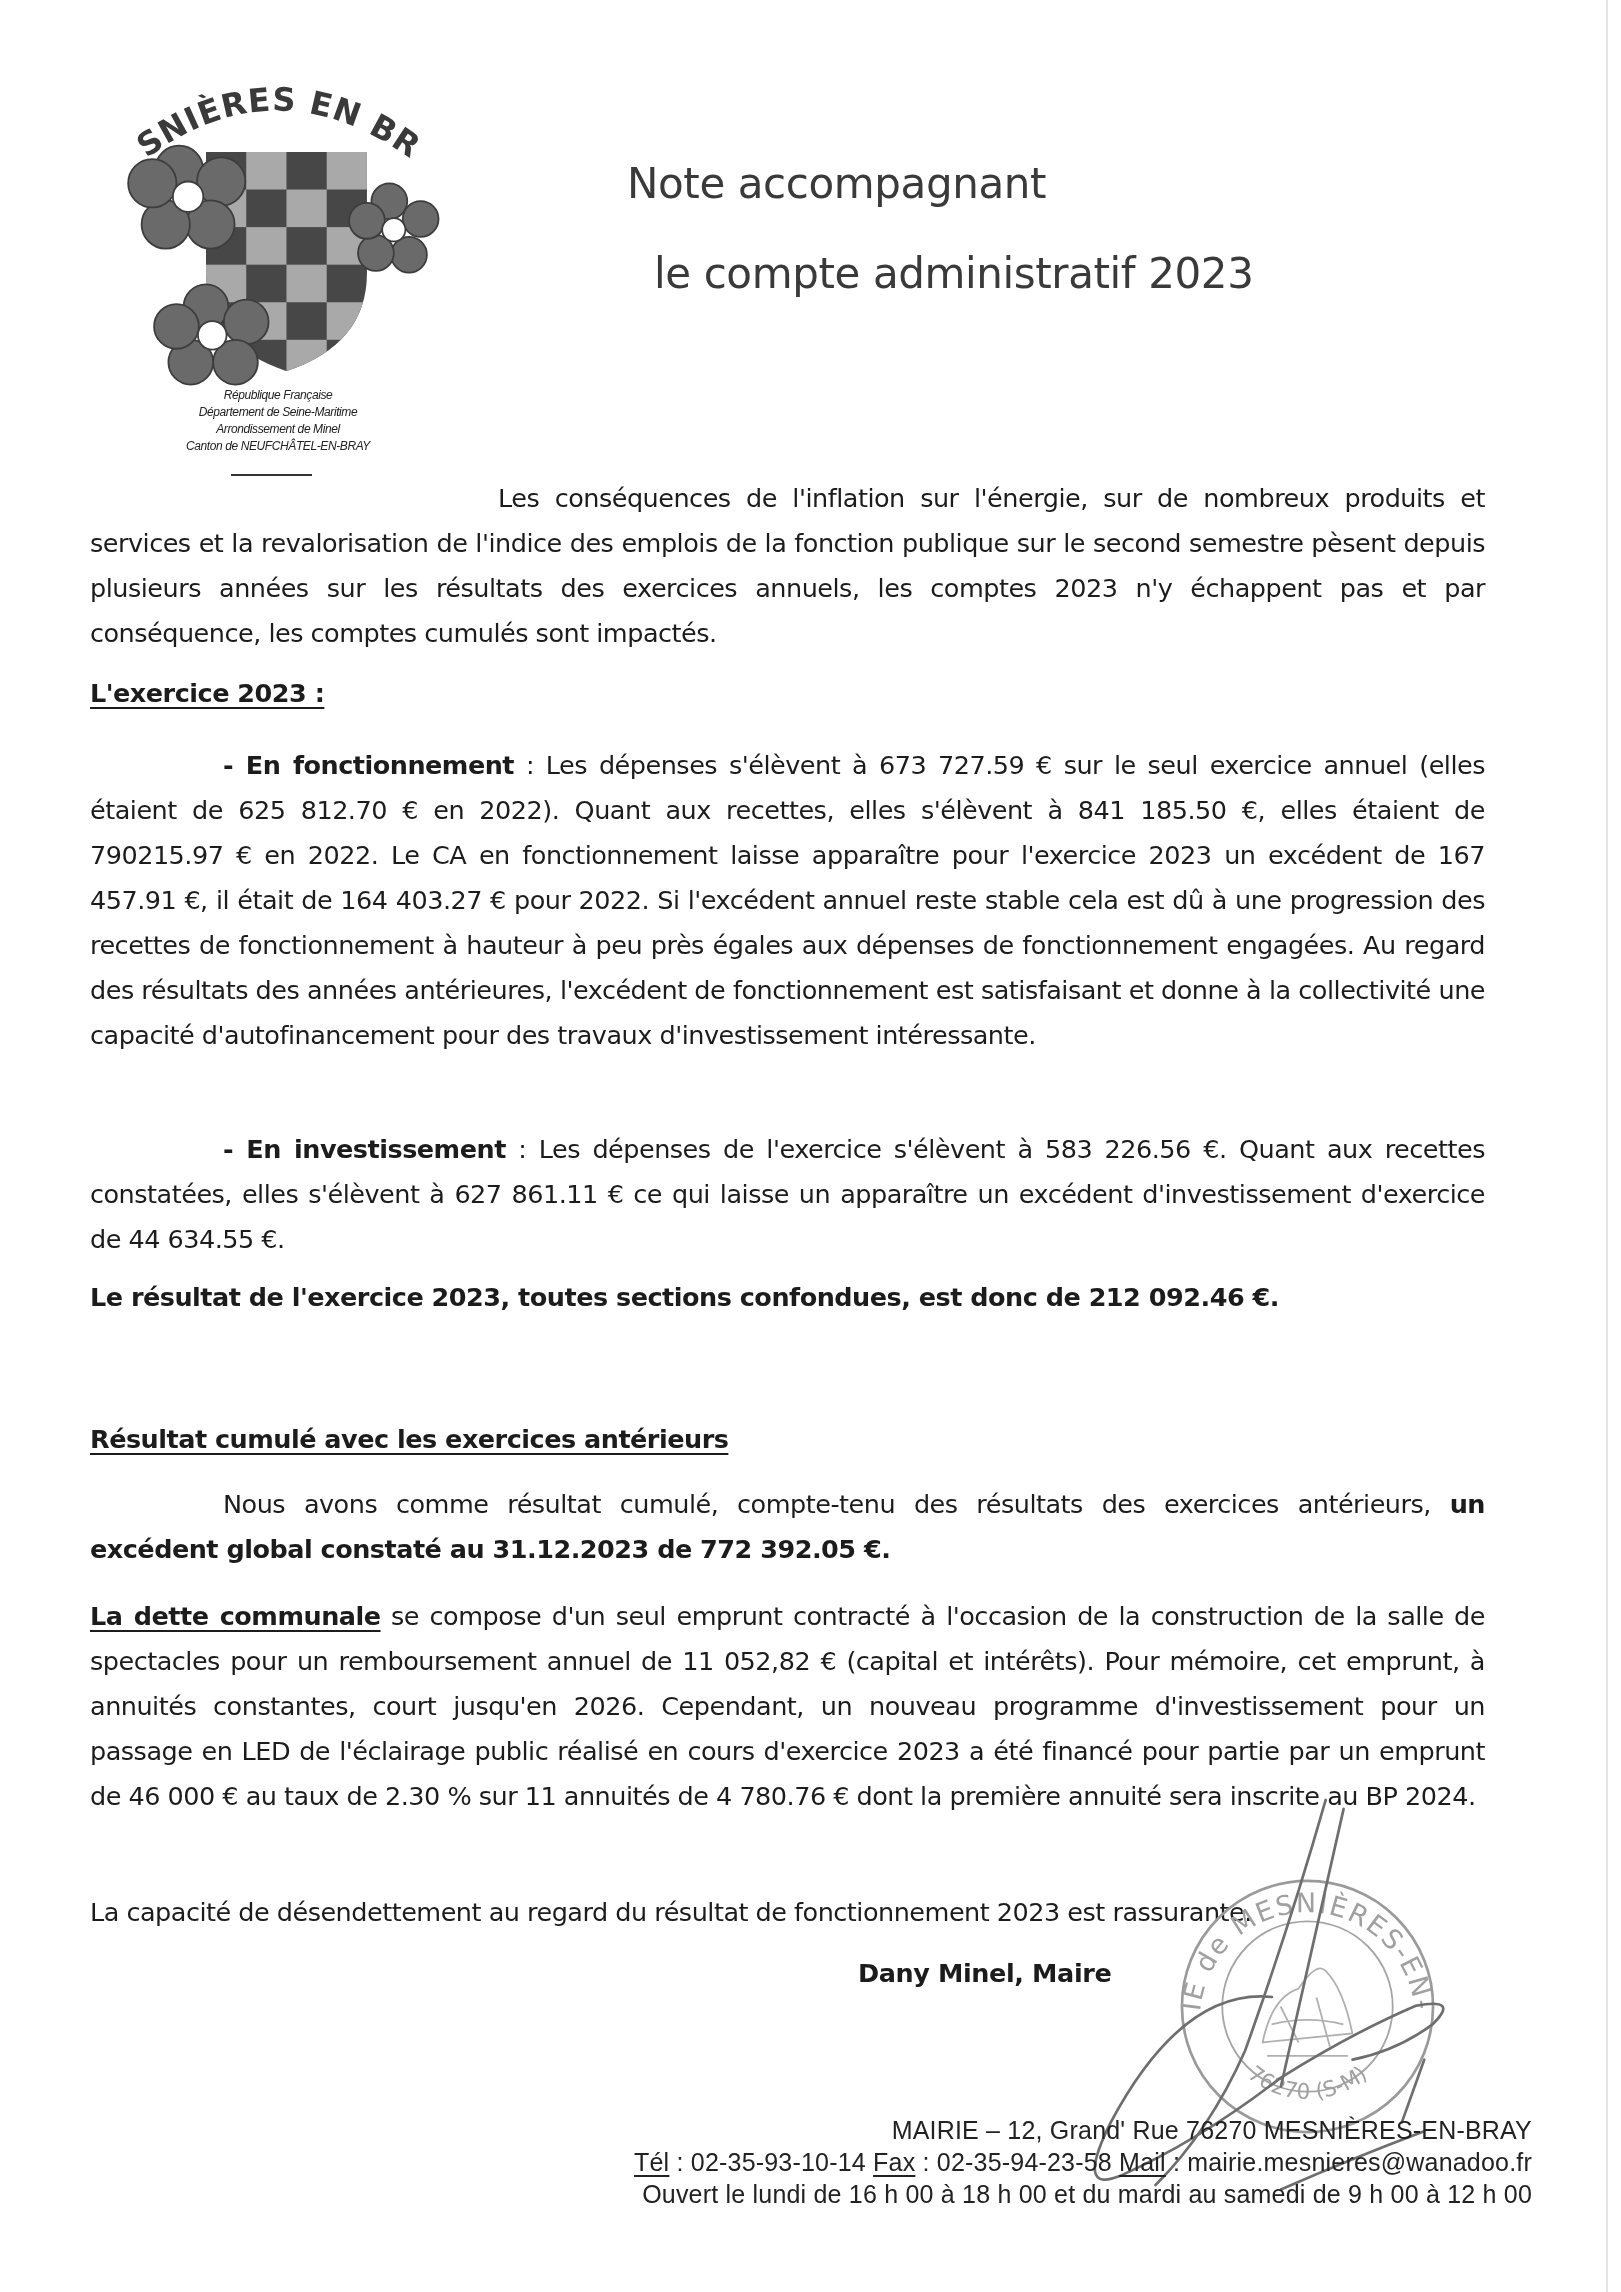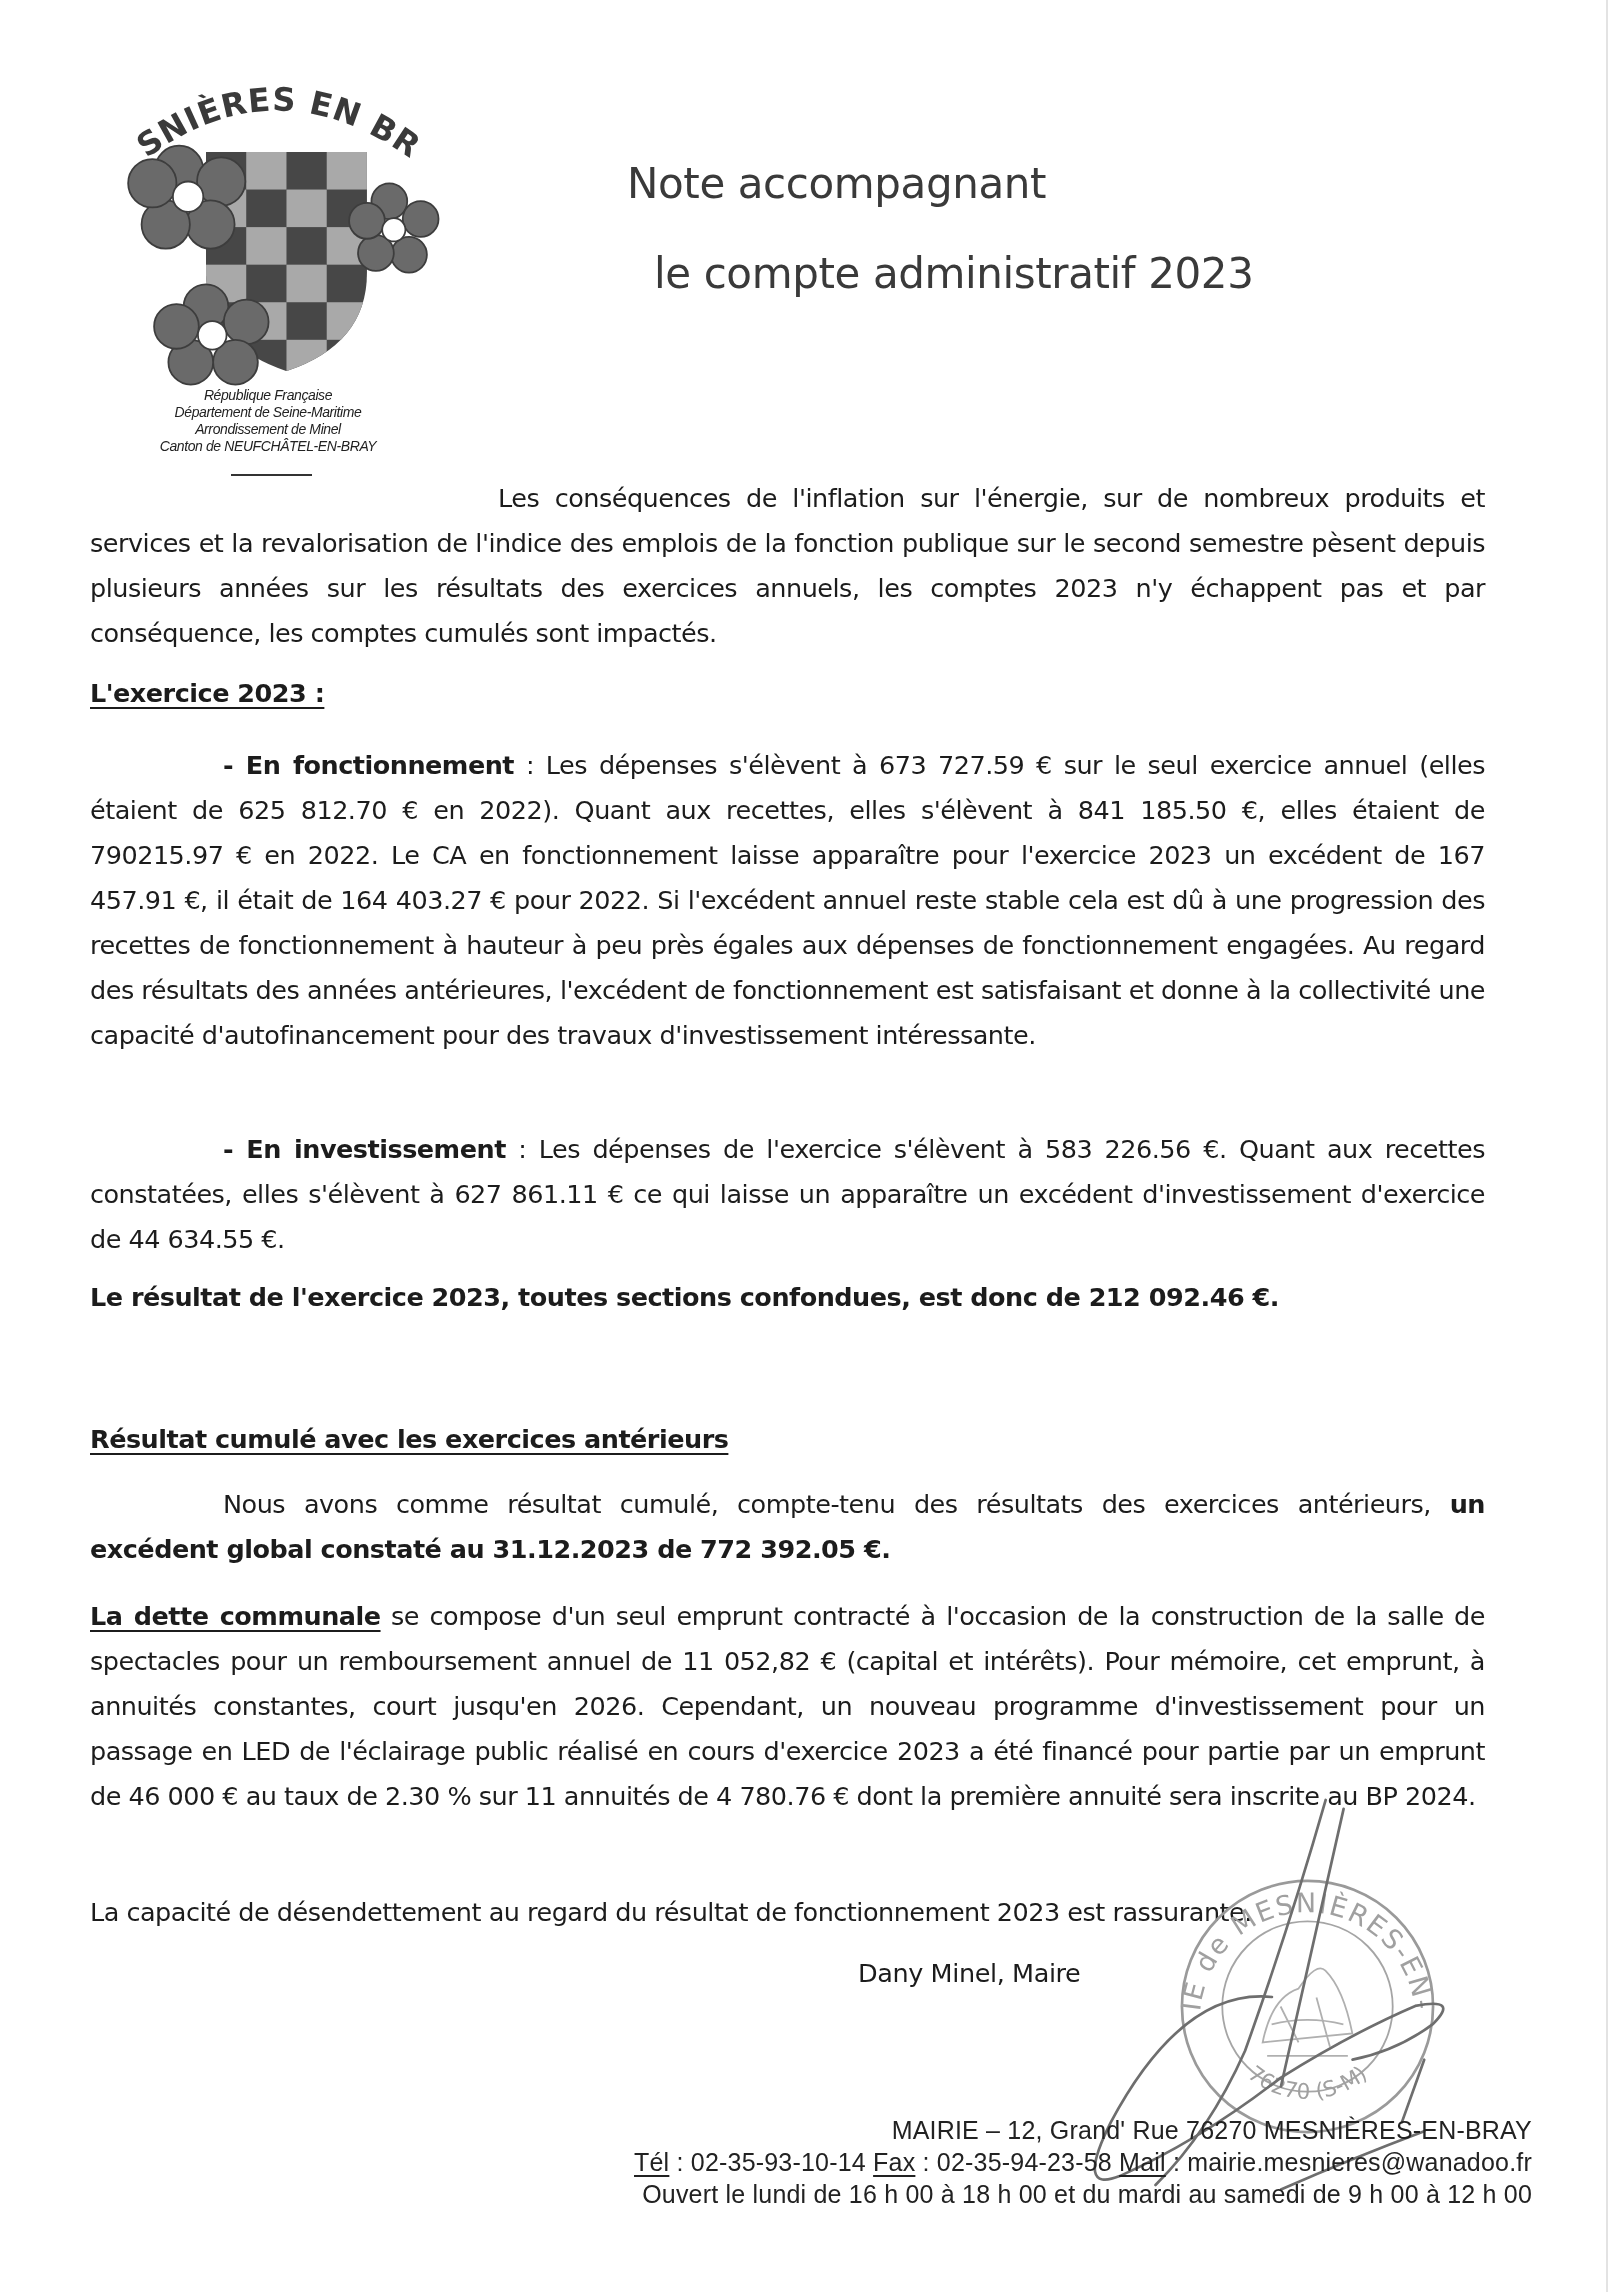--- a/index.html
+++ b/index.html
@@ -2,22 +2,22 @@
 <html style="font-size:14.3px"><head>
 <meta charset="utf-8">
 <style>
   html, body { margin: 0; padding: 0; background: #ffffff; }
   body { width: 1621px; height: 2293px; position: relative; overflow: hidden; color: #1a1a1a; }
   .page { position: absolute; left: 0; top: 0; width: 1621px; height: 2293px; background: #fff; }
   .scan-edge { position: absolute; left: 1606px; top: 0; width: 1.8px; height: 2293px; background: #e3e3e3; }
 
   
   .logo { position: absolute; left: 121px; top: 67px; width: 322px; height: 322px; }
-  .admin-lines { position: absolute; left: 120px; top: 387px; width: 296px; text-align: center;
-    font-family: "Liberation Sans", sans-serif; font-style: italic; font-size: 14px; line-height: 17px; color: #222; letter-spacing: -0.4px; }
+  .admin-lines { position: absolute; left: 130px; top: 387px; width: 296px; text-align: center;
+    font-family: "Liberation Sans", sans-serif; font-style: italic; font-size: 12px; line-height: 17px; color: #222; letter-spacing: -0.4px; }
   .admin-rule { position: absolute; left: 231px; top: 474px; width: 81px; height: 1.8px; background: #333; }
 
   
   .title { position: absolute; left: 663px; width: 842px; 
     font-family: "DejaVu Sans", sans-serif; font-size: 42px; color: #3a3a3a; letter-spacing: -0.4px; }
   .title.l1 { top: 159px; left: 627px; width: 770px; }
   .title.l2 { top: 249px; left: 654px; width: 860px; }
 
   
   .text { position: absolute; left: 90px; width: 1395px;
@@ -27,21 +27,21 @@
   .indent { text-indent: 133px; }
   .b { font-weight: bold; }
   .u { text-decoration: underline; text-decoration-thickness: 1.8px; text-underline-offset: 4.5px; }
   .heading { position: absolute; left: 90px; font-family: "DejaVu Sans", sans-serif;
     font-size: 25.5px; font-weight: bold; color: #1c1c1c; letter-spacing: -0.5px;
     text-decoration: underline; text-decoration-thickness: 1.8px; text-underline-offset: 5.4px; }
   .bold-line { position: absolute; left: 90px; font-family: "DejaVu Sans", sans-serif;
     font-size: 25.5px; font-weight: bold; color: #1c1c1c; letter-spacing: -0.5px; }
 
   .signature-name { position: absolute; left: 858px; top: 1958px; font-family: "DejaVu Sans", sans-serif;
-    font-size: 25.5px; font-weight: normal; color: #1c1c1c; letter-spacing: -0.4px; }
+    font-size: 25.5px; font-weight: bold; color: #1c1c1c; letter-spacing: -0.4px; }
 
   .stamp { position: absolute; left: 1164px; top: 1863px; width: 287px; height: 287px; }
   .sig { position: absolute; left: 1057px; top: 1782px; width: 412px; height: 421px; }
 
   
   .footer { position: absolute; left: 90px; width: 1442px; text-align: right;
     font-family: "Liberation Sans", sans-serif; font-size: 25px; line-height: 32px; color: #222; letter-spacing: 0.2px; }
   .footer .u1 { text-decoration: underline; text-underline-offset: 3.6px; }
 </style>
 </head>

